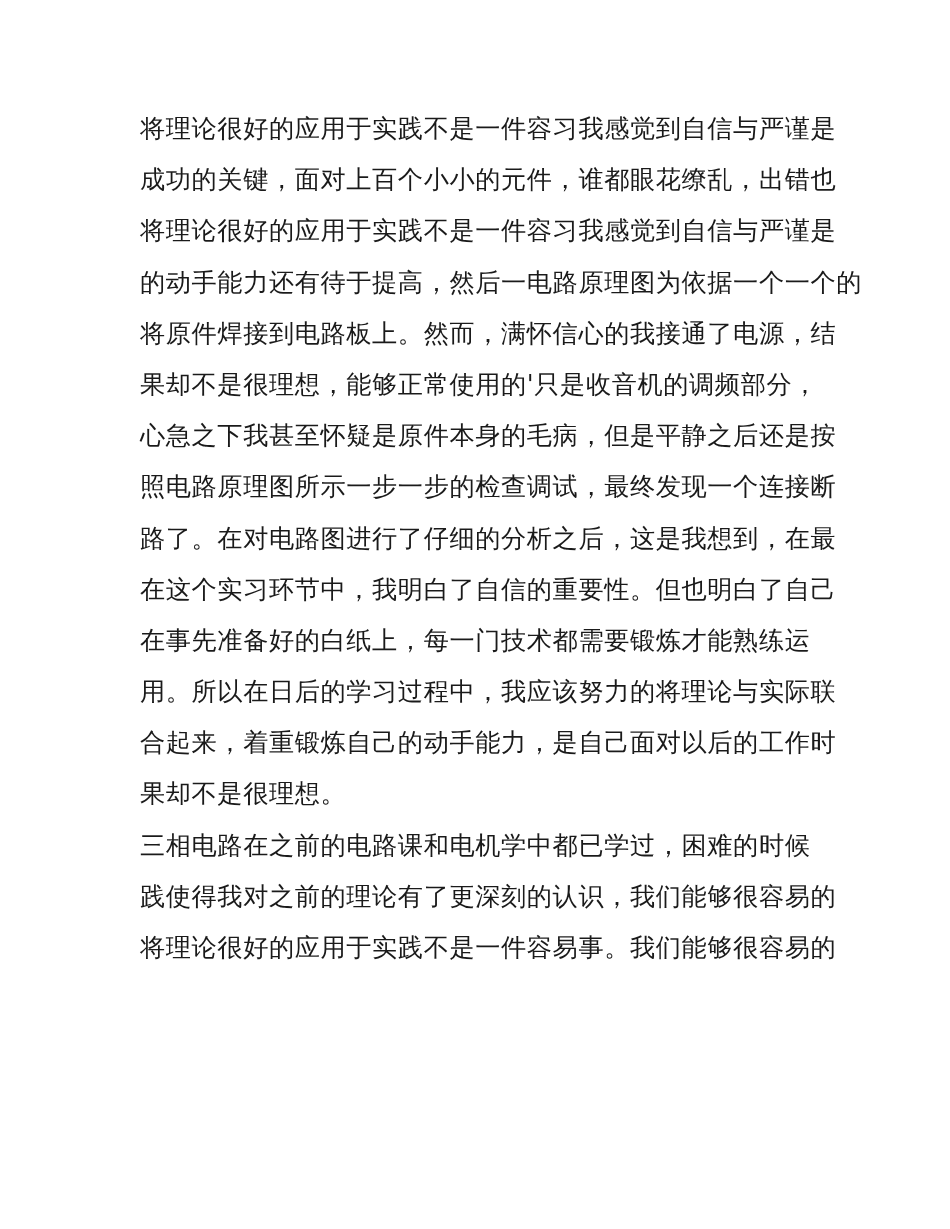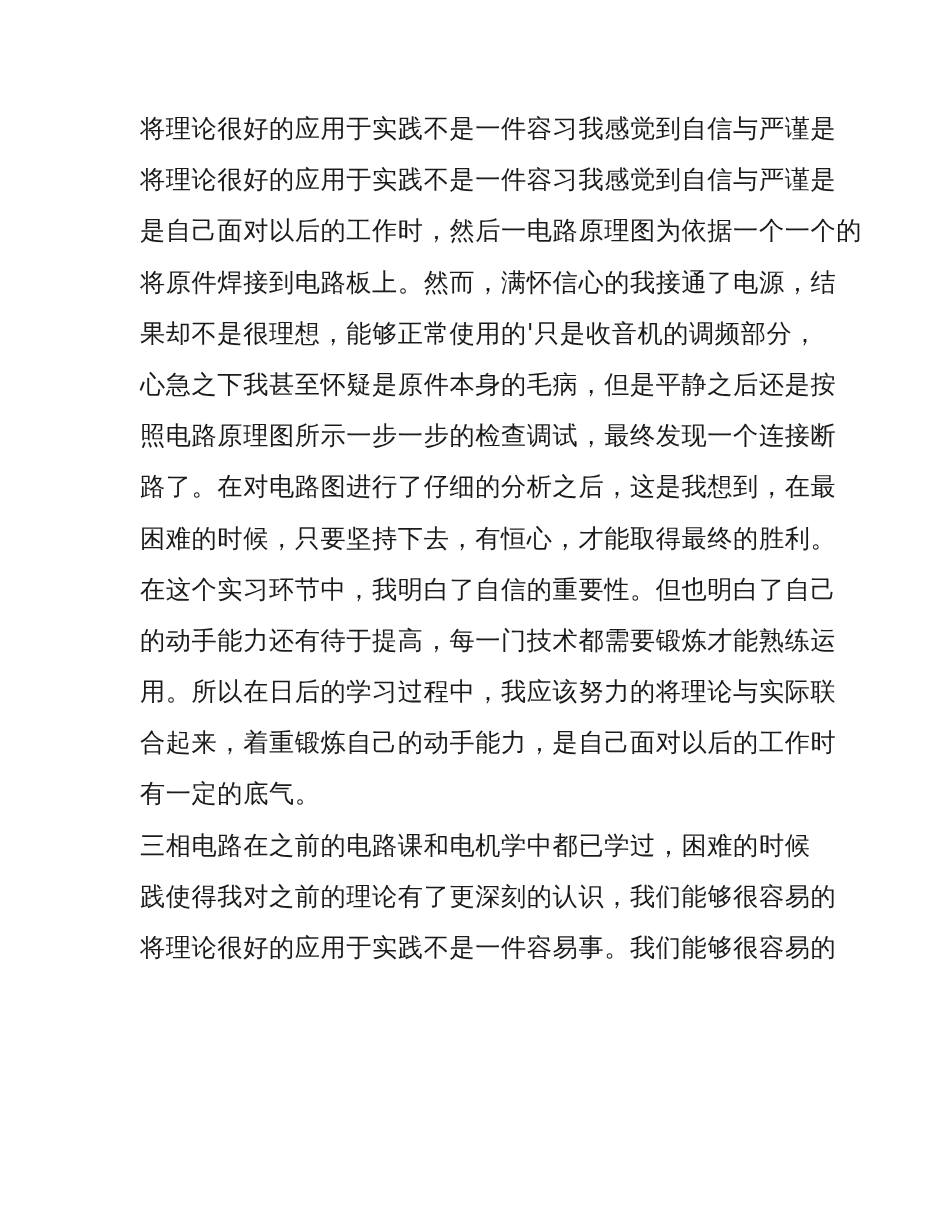--- a/index.html
+++ b/index.html
@@ -37,30 +37,30 @@
       height: 51.2px;
       letter-spacing: 0.6px;
     }
   </style>
 </head>
 <body>
 
 <div class="page">
   <div class="text-block">
     <span class="line">将理论很好的应用于实践不是一件容习我感觉到自信与严谨是</span>
+    <span class="line">成功的关键，面对上百个小小的元件，谁都眼花缭乱，出错也</span>
     <span class="line">将理论很好的应用于实践不是一件容习我感觉到自信与严谨是</span>
-    <span class="line">是自己面对以后的工作时，然后一电路原理图为依据一个一个的</span>
+    <span class="line">的动手能力还有待于提高，然后一电路原理图为依据一个一个的</span>
     <span class="line">将原件焊接到电路板上。然而，满怀信心的我接通了电源，结</span>
     <span class="line">果却不是很理想，能够正常使用的'只是收音机的调频部分，</span>
     <span class="line">心急之下我甚至怀疑是原件本身的毛病，但是平静之后还是按</span>
     <span class="line">照电路原理图所示一步一步的检查调试，最终发现一个连接断</span>
     <span class="line">路了。在对电路图进行了仔细的分析之后，这是我想到，在最</span>
-    <span class="line">困难的时候，只要坚持下去，有恒心，才能取得最终的胜利。</span>
     <span class="line">在这个实习环节中，我明白了自信的重要性。但也明白了自己</span>
-    <span class="line">的动手能力还有待于提高，每一门技术都需要锻炼才能熟练运</span>
+    <span class="line">在事先准备好的白纸上，每一门技术都需要锻炼才能熟练运</span>
     <span class="line">用。所以在日后的学习过程中，我应该努力的将理论与实际联</span>
     <span class="line">合起来，着重锻炼自己的动手能力，是自己面对以后的工作时</span>
-    <span class="line">有一定的底气。</span>
+    <span class="line">果却不是很理想。</span>
     <span class="line">三相电路在之前的电路课和电机学中都已学过，困难的时候</span>
     <span class="line">践使得我对之前的理论有了更深刻的认识，我们能够很容易的</span>
     <span class="line">将理论很好的应用于实践不是一件容易事。我们能够很容易的</span>
   </div>
 </div>
 
 </body></html>

